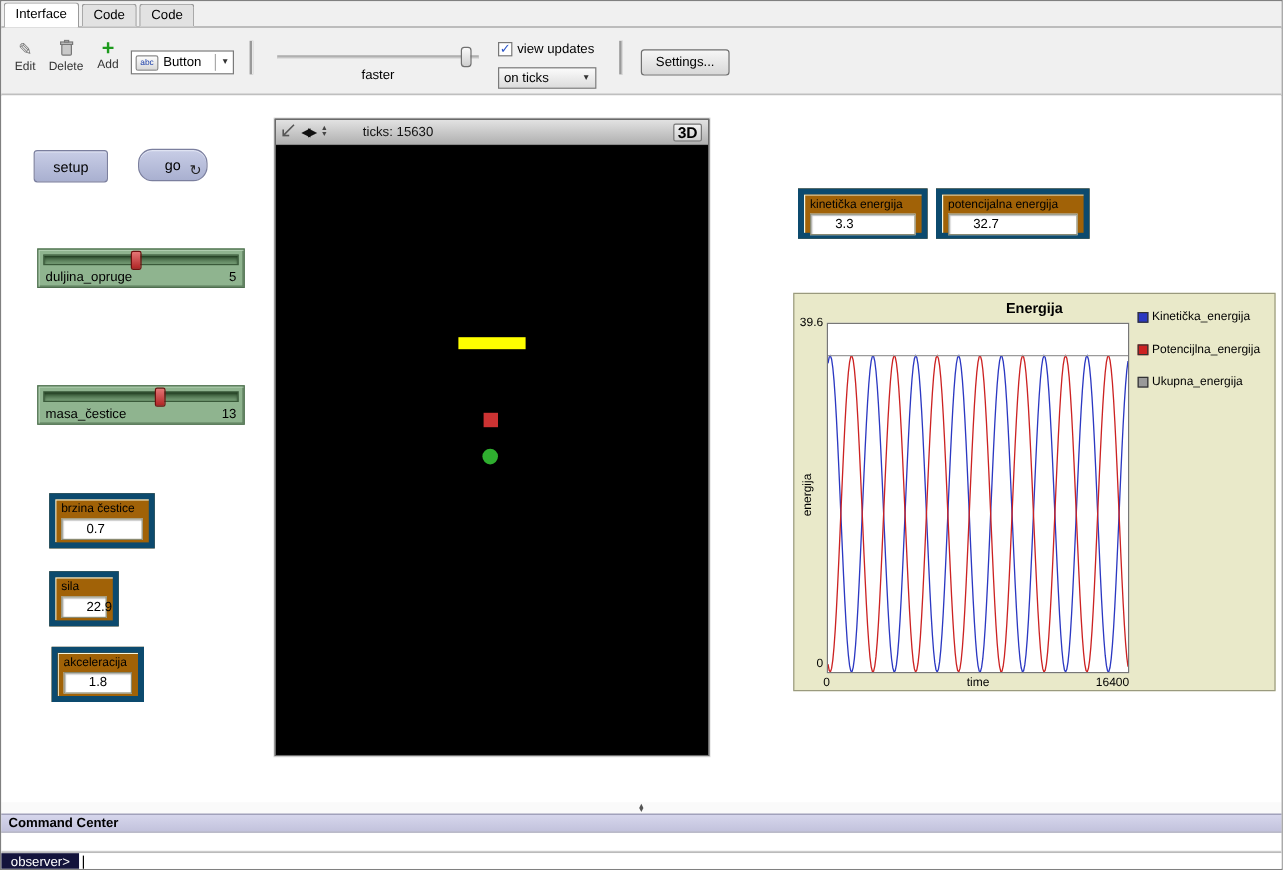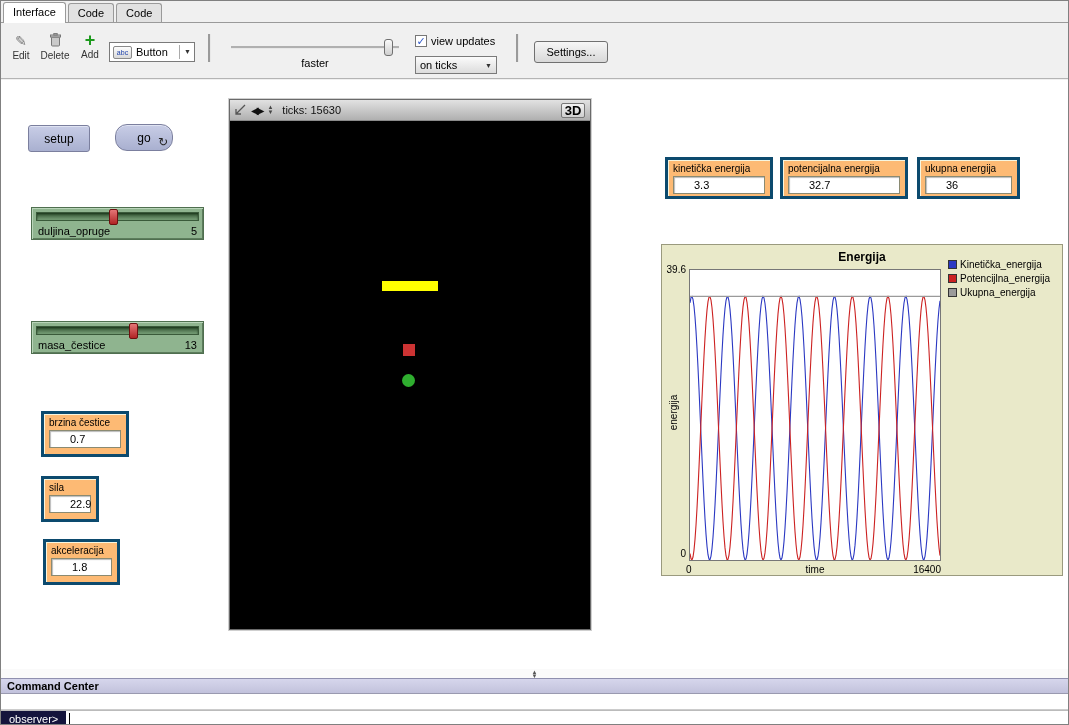--- a/index.html
+++ b/index.html
@@ -35,46 +35,46 @@
   .main{position:absolute;top:79px;left:0;right:0;height:589px;background:#fff;}
 
   .nl-button{position:absolute;background:linear-gradient(#c8cde6,#a9b0d0);border:1px solid #7b7f9e;border-radius:3px;box-shadow:inset 0 1px 0 #dfe3f2;display:flex;align-items:center;justify-content:center;font-size:12px;}
   .go-icon{position:absolute;right:4px;bottom:1px;font-size:12px;color:#222;}
 
   .nl-slider{position:absolute;width:173px;height:33px;background:#8fb48f;border:1px solid #4f6f4f;box-shadow:inset 1px 1px 0 #b9d5b9, inset -1px -1px 0 #5c7c5c;}
   .sl-track{position:absolute;left:4px;right:4px;top:4px;height:9px;background:linear-gradient(#2e4e2e,#7aa27a);border:1px solid #3a5a3a;box-shadow:inset 0 1px 2px #1e3a1e;}
   .sl-thumb{position:absolute;top:-4px;width:9px;height:16px;background:linear-gradient(#e57676,#b02424);border:1px solid #6e0f0f;border-radius:2px;}
   .sl-row{position:absolute;left:6px;right:6px;bottom:2px;display:flex;justify-content:space-between;font-size:11px;}
 
-  .nl-monitor{position:absolute;background:#fdba74;border:3px solid #0c4a6e;box-shadow:inset 1px 1px 0 #f6f6e0;padding:3px 5px;}
+  .nl-monitor{position:absolute;background:#a16207;border:5px solid #0c4a6e;box-shadow:inset 1px 1px 0 #f6f6e0;padding:3px 5px;}
   .mon-label{font-size:10px;white-space:nowrap;}
   .mon-value{margin-top:2px;background:#fff;border:1px solid #8a8a72;box-shadow:inset 1px 1px 1px #bbb;height:18px;line-height:16px;padding-left:20px;font-size:11px;}
 
   
   .world{position:absolute;left:228px;top:19px;width:362px;height:531px;border:1px solid #6a6a6a;background:#000;box-shadow:0 0 0 1px #cfcfcf;}
   .world-titlebar{position:absolute;top:0;left:0;right:0;height:21px;background:linear-gradient(#e2e2e2,#b0b0b0);border-bottom:1px solid #8a8a8a;display:flex;align-items:center;padding:0 5px;gap:5px;}
   .wt-arrows{font-size:10px;letter-spacing:-2px;color:#111;}
   .wt-spin{display:flex;flex-direction:column;font-size:6px;line-height:5px;color:#444;}
-  .ticks{margin-left:4px;font-size:11px;color:#111;}
+  .ticks{margin-left:24px;font-size:11px;color:#111;}
   .btn3d{margin-left:auto;width:24px;height:15px;background:linear-gradient(#f2f2f2,#cfcfcf);border:1px solid #777;border-radius:2px;font-size:13px;font-weight:bold;line-height:13px;text-align:center;}
   .world-canvas{position:absolute;top:21px;left:0;right:0;bottom:0;background:#000;overflow:hidden;}
   .agent{position:absolute;}
 
   
   .plot{position:absolute;left:660px;top:164px;width:402px;height:332px;background:#e9e9c9;border:1px solid #9a9a7e;}
   .plot-title{position:absolute;top:5px;left:0;right:0;text-align:center;font-weight:bold;font-size:12px;}
   .plot-area{position:absolute;left:27px;top:24px;width:252px;height:292px;background:#fff;border:1px solid #777;}
   .plot-area svg{display:block;}
   .ymax{position:absolute;left:0;top:19px;width:24px;text-align:right;font-size:10px;}
   .ymin{position:absolute;left:6px;top:303px;width:18px;text-align:right;font-size:10px;}
   .x0{position:absolute;left:24px;top:319px;font-size:10px;}
   .xlabel{position:absolute;left:27px;top:319px;width:252px;text-align:center;font-size:10px;}
   .xmax{position:absolute;left:189px;top:319px;width:90px;text-align:right;font-size:10px;}
   .ylabel{position:absolute;left:-19px;top:162px;width:60px;text-align:center;font-size:10px;transform:rotate(-90deg);}
-  .legend{position:absolute;left:286px;top:14px;display:flex;flex-direction:column;gap:3px;}
+  .legend{position:absolute;left:286px;top:14px;display:flex;flex-direction:column;gap:16px;}
   .legend-row{display:flex;align-items:center;gap:3px;font-size:10px;white-space:nowrap;}
   .swatch{width:9px;height:9px;border:1px solid #333;flex:0 0 auto;}
 
   
   .splitter{position:absolute;top:668px;left:0;right:0;height:9px;background:#fafafa;display:flex;align-items:center;justify-content:center;}
   .split-icons{display:flex;flex-direction:column;font-size:6px;line-height:4px;color:#555;}
   .cc-header{position:absolute;top:677px;left:0;right:0;height:16px;background:linear-gradient(#d6d6ec,#c2c2dc);border-top:1px solid #8f8fae;border-bottom:1px solid #9a9ab0;font-weight:bold;font-size:11px;line-height:14px;padding-left:6px;}
   .cc-body{position:absolute;top:693px;left:0;right:0;height:16px;background:#ffffff;border-bottom:1px solid #ccc;}
   .cc-prompt{position:absolute;top:709px;left:0;right:0;height:16px;background:#fff;display:flex;align-items:stretch;border-top:1px solid #bbb;}
   .obs-chip{background:#14143c;color:#fff;padding:0 8px;display:flex;align-items:center;font-size:11px;}
@@ -203,24 +203,20 @@
       </div>
     </div>
 
     <div class="nl-monitor" style="left:664px;top:77px;width:108px;height:42px;">
       <div class="mon-label">kinetička energija</div>
       <div class="mon-value">3.3</div>
     </div>
     <div class="nl-monitor" style="left:779px;top:77px;width:128px;height:42px;">
       <div class="mon-label">potencijalna energija</div>
       <div class="mon-value">32.7</div>
-    </div>
-    <div class="nl-monitor" style="left:916px;top:77px;width:103px;height:42px;">
-      <div class="mon-label">ukupna energija</div>
-      <div class="mon-value">36</div>
     </div>
 
     <div class="plot">
       <div class="plot-title">Energija</div>
       <div class="ymax">39.6</div>
       <div class="ymin">0</div>
       <div class="ylabel">energija</div>
       <div class="plot-area">
         <svg id="plot-canvas" width="250" height="290" viewBox="0 0 250 290">
             <polyline points="0,32.8 1,27.6 2,26.5 3,29.4 4,36.3 5,47.0 6,61.1 7,78.2 8,97.8 9,119.3 10,141.9 11,165.1 12,188.1 13,210.1 14,230.5 15,248.7 16,264.1 17,276.2 18,284.7 19,289.2 20,289.7 21,286.1 22,278.6 23,267.3 24,252.7 25,235.1 26,215.1 27,193.4 28,170.6 29,147.4 30,124.6 31,102.8 32,82.7 33,64.9 34,50.0 35,38.5 36,30.7 37,26.8 38,27.0 39,31.2 40,39.4 41,51.2 42,66.4 43,84.4 44,104.7 45,126.6 46,149.6 47,172.7 48,195.5 49,217.0 50,236.8 51,254.1 52,268.5 53,279.4 54,286.6 55,289.8 56,289.0 57,284.1 58,275.3 59,262.8 60,247.2 61,228.8 62,208.2 63,186.0 64,163.0 65,139.8 66,117.2 67,95.9 68,76.5 69,59.7 70,45.8 71,35.5 72,28.9 73,26.4 74,27.9 75,33.5 76,42.9 77,55.9 78,72.0 79,90.9 80,111.8 81,134.1 82,157.2 83,180.3 84,202.7 85,223.8 86,242.8 87,259.2 88,272.5 89,282.2 90,288.1 91,290.0 92,287.8 93,281.6 94,271.6 95,258.0 96,241.4 97,222.2 98,201.0 99,178.5 100,155.4 101,132.3 102,110.1 103,89.3 104,70.7 105,54.7 106,42.0 107,32.9 108,27.7 109,26.4 110,29.3 111,36.2 112,46.8 113,60.9 114,78.0 115,97.6 116,119.0 117,141.7 118,164.8 119,187.8 120,209.9 121,230.3 122,248.5 123,263.9 124,276.1 125,284.6 126,289.2 127,289.7 128,286.2 129,278.7 130,267.5 131,252.9 132,235.3 133,215.4 134,193.7 135,170.9 136,147.7 137,124.9 138,103.0 139,82.9 140,65.1 141,50.2 142,38.6 143,30.7 144,26.8 145,26.9 146,31.1 147,39.3 148,51.1 149,66.2 150,84.2 151,104.4 152,126.4 153,149.3 154,172.5 155,195.2 156,216.8 157,236.6 158,253.9 159,268.3 160,279.3 161,286.5 162,289.8 163,289.0 164,284.1 165,275.4 166,263.0 167,247.4 168,229.0 169,208.4 170,186.3 171,163.3 172,140.1 173,117.5 174,96.2 175,76.7 176,59.8 177,46.0 178,35.6 179,29.0 180,26.4 181,27.9 182,33.4 183,42.8 184,55.7 185,71.8 186,90.6 187,111.5 188,133.8 189,156.9 190,180.0 191,202.5 192,223.5 193,242.6 194,259.0 195,272.3 196,282.1 197,288.1 198,290.0 199,287.8 200,281.7 201,271.7 202,258.2 203,241.6 204,222.4 205,201.3 206,178.8 207,155.6 208,132.6 209,110.3 210,89.5 211,70.9 212,54.9 213,42.2 214,33.0 215,27.7 216,26.4 217,29.3 218,36.1 219,46.7 220,60.7 221,77.8 222,97.3 223,118.7 224,141.4 225,164.6 226,187.5 227,209.6 228,230.1 229,248.3 230,263.8 231,276.0 232,284.5 233,289.2 234,289.7 235,286.3 236,278.8 237,267.6 238,253.1 239,235.5 240,215.6 241,194.0 242,171.2 243,148.0 244,125.1 245,103.3 246,83.1 247,65.3 248,50.3 249,38.7 250,30.8" fill="none" stroke="#2b38c2" stroke-width="1.1"></polyline>

